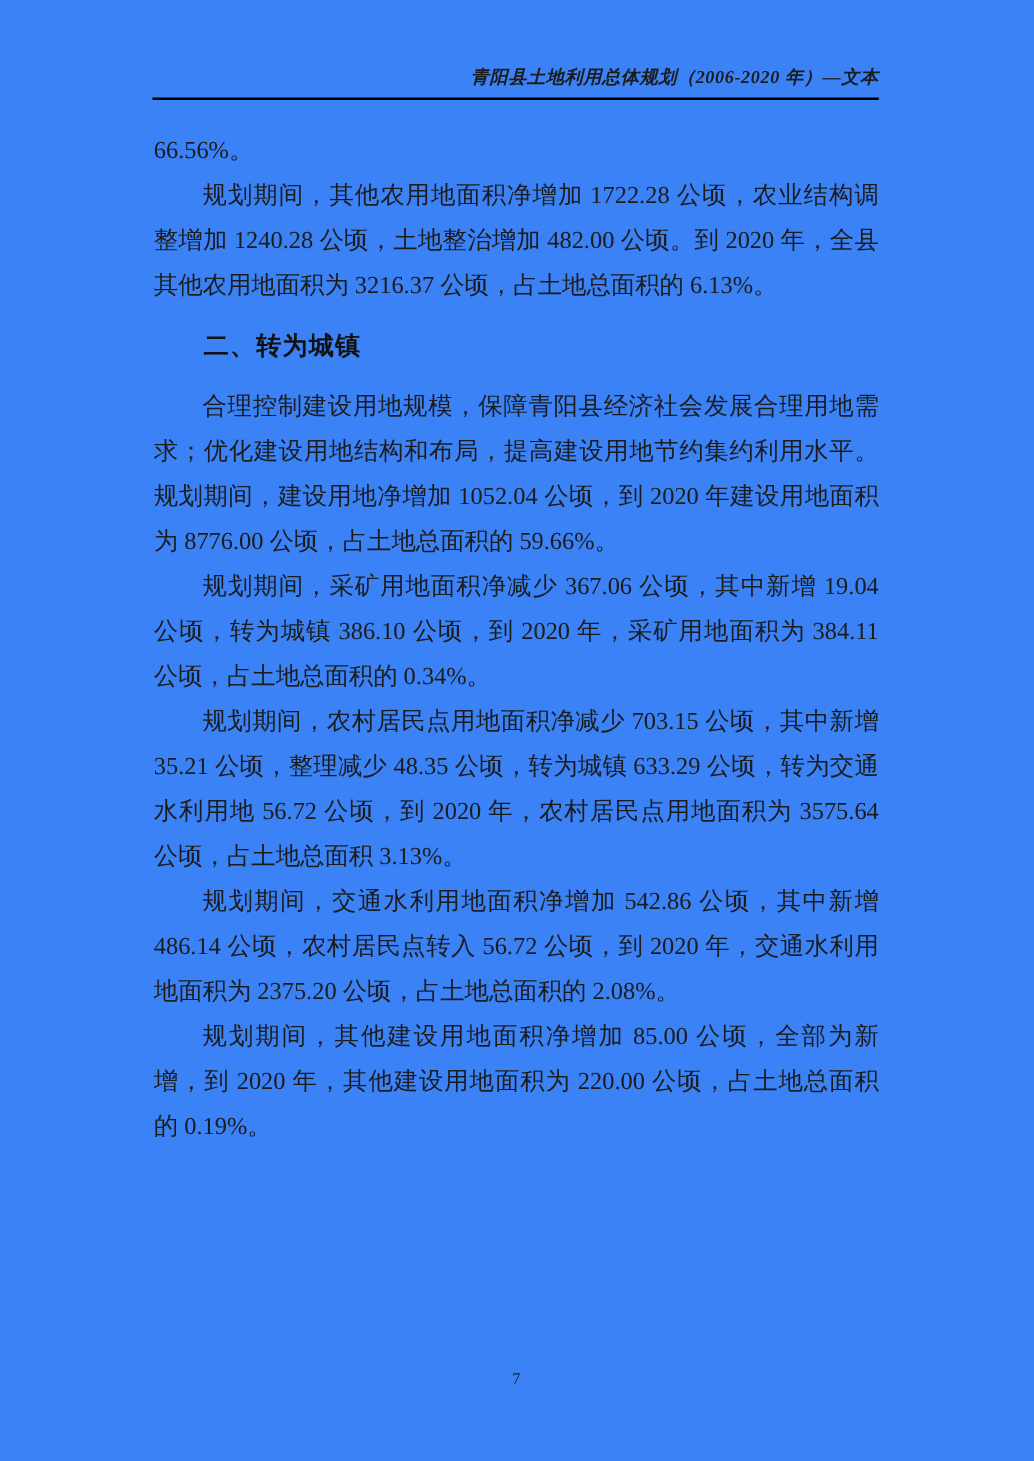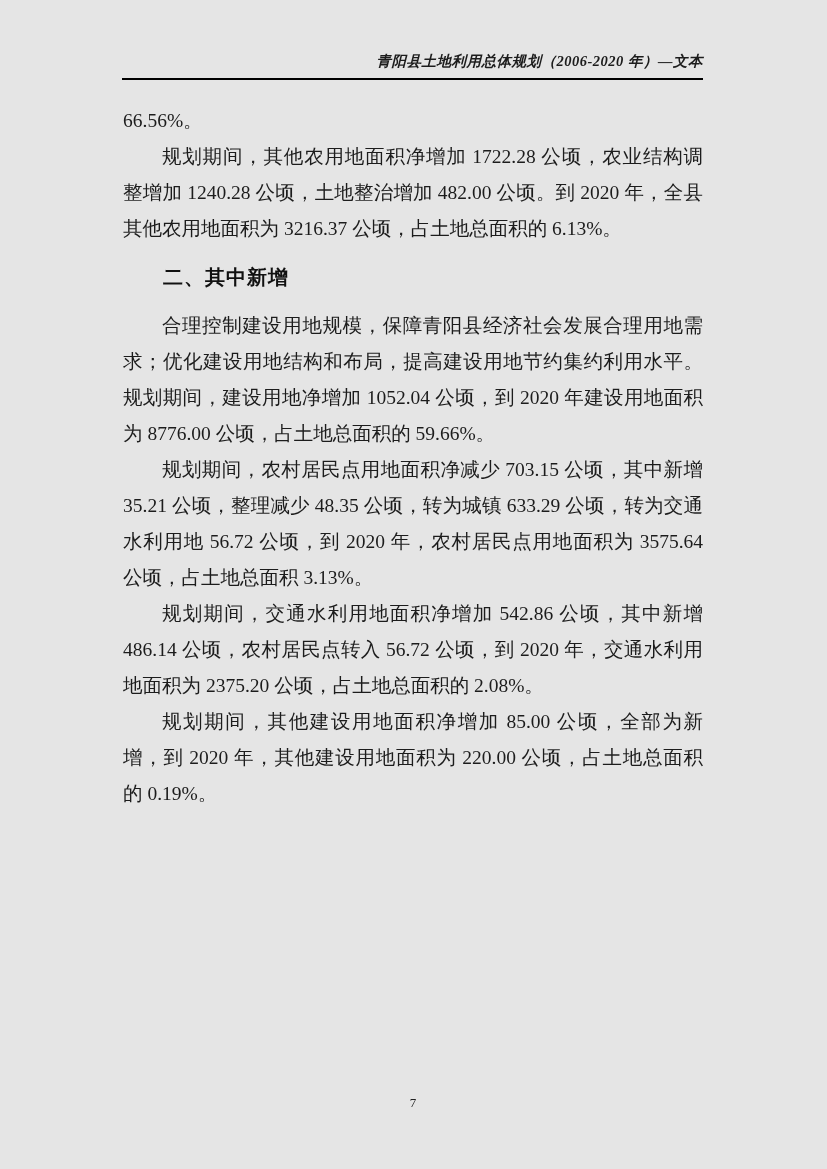--- a/index.html
+++ b/index.html
@@ -13,21 +13,21 @@
     font-family: "Liberation Serif", "DejaVu Serif", serif;
     color: #1c1c1c;
     position: relative;
     overflow: hidden;
   }
   .page {
     position: absolute;
     left: 0; top: 0;
     width: 827px;
     height: 1169px;
-    background: #e5e5e5;
+    background: #3b82f6;
     text-decoration: underline;
   }
   .page-header {
     position: absolute;
     left: 122px;
     width: 581px;
     top: 52px;
     text-align: right;
     font-style: italic;
     font-weight: bold;
@@ -87,22 +87,23 @@
 
   <div class="page-header">
     <span>青阳县土地利用总体规划（2006-2020 年）—文本</span>
   </div>
 
   <div class="header-rule"></div>
 
   <div class="doc-body">
     <p class="para continuation">66.56%。</p>
     <p class="para">规划期间，其他农用地面积净增加 1722.28 公顷，农业结构调整增加 1240.28 公顷，土地整治增加 482.00 公顷。到 2020 年，全县其他农用地面积为 3216.37 公顷，占土地总面积的 6.13%。</p>
-    <h2 class="section-heading">二、其中新增</h2>
+    <h2 class="section-heading">二、转为城镇</h2>
     <p class="para">合理控制建设用地规模，保障青阳县经济社会发展合理用地需求；优化建设用地结构和布局，提高建设用地节约集约利用水平。规划期间，建设用地净增加 1052.04 公顷，到 2020 年建设用地面积为 8776.00 公顷，占土地总面积的 59.66%。</p>
+    <p class="para">规划期间，采矿用地面积净减少 367.06 公顷，其中新增 19.04 公顷，转为城镇 386.10 公顷，到 2020 年，采矿用地面积为 384.11 公顷，占土地总面积的 0.34%。</p>
     <p class="para">规划期间，农村居民点用地面积净减少 703.15 公顷，其中新增 35.21 公顷，整理减少 48.35 公顷，转为城镇 633.29 公顷，转为交通水利用地 56.72 公顷，到 2020 年，农村居民点用地面积为 3575.64 公顷，占土地总面积 3.13%。</p>
     <p class="para">规划期间，交通水利用地面积净增加 542.86 公顷，其中新增 486.14 公顷，农村居民点转入 56.72 公顷，到 2020 年，交通水利用地面积为 2375.20 公顷，占土地总面积的 2.08%。</p>
     <p class="para">规划期间，其他建设用地面积净增加 85.00 公顷，全部为新增，到 2020 年，其他建设用地面积为 220.00 公顷，占土地总面积的 0.19%。</p>
   </div>
 
   <div class="page-footer">
     <span>7</span>
   </div>
 
 </div>

